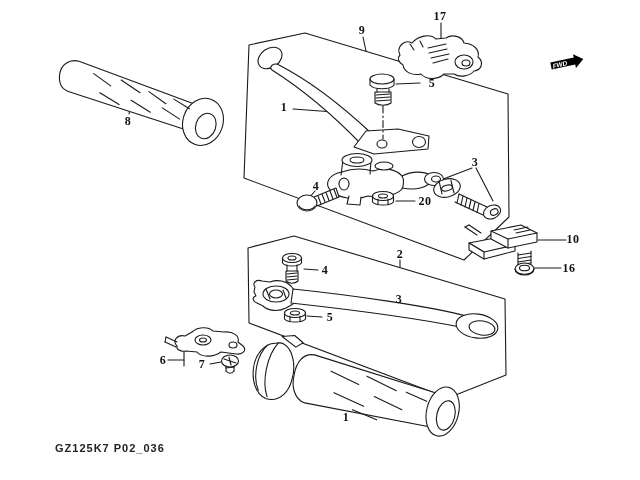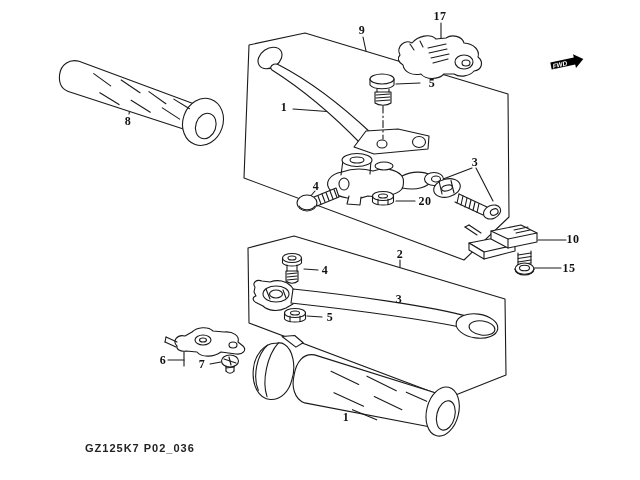--- a/index.html
+++ b/index.html
@@ -12,21 +12,21 @@
   .fig-title{
     position:absolute;left:54px;top:8px;font-size:18px;font-weight:bold;
     letter-spacing:1px;color:#111;
   }
   .co{
     position:absolute;transform:translate(-50%,-50%);
     font-size:12px;font-weight:bold;color:#111;letter-spacing:0.5px;white-space:nowrap;font-family:Liberation Serif, serif;
   }
   .footer{
     position:absolute;left:55px;top:442px;font-size:11px;font-weight:bold;color:#222;
-    letter-spacing:1px;line-height:12px;white-space:nowrap;margin-left:30px;
+    letter-spacing:1px;line-height:12px;white-space:nowrap;
   }
 </style>
 </head>
 <body>
 
 <div class="stage">
 
 <svg width="640" height="480" viewBox="0 0 640 480">
   <g fill="none" stroke="#1a1a1a" stroke-width="1.1" stroke-linecap="round" stroke-linejoin="round">
 
@@ -298,20 +298,20 @@
 <div class="co" style="left:163px;top:360px">6</div>
 <div class="co" style="left:202px;top:364px">7</div>
 <div class="co" style="left:128px;top:121px">8</div>
 <div class="co" style="left:362px;top:30px">9</div>
 <div class="co" style="left:284px;top:107px">1</div>
 <div class="co" style="left:432px;top:83px">5</div>
 <div class="co" style="left:425px;top:201px">20</div>
 <div class="co" style="left:475px;top:162px">3</div>
 <div class="co" style="left:316px;top:186px">4</div>
 <div class="co" style="left:573px;top:239px">10</div>
-<div class="co" style="left:569px;top:268px">15</div>
+<div class="co" style="left:569px;top:268px">16</div>
 <div class="co" style="left:440px;top:16px">17</div>
 
 <div class="footer">
   <div>GZ125K7 P02_036</div>
 </div>
 
 </div>
 
 </body></html>

